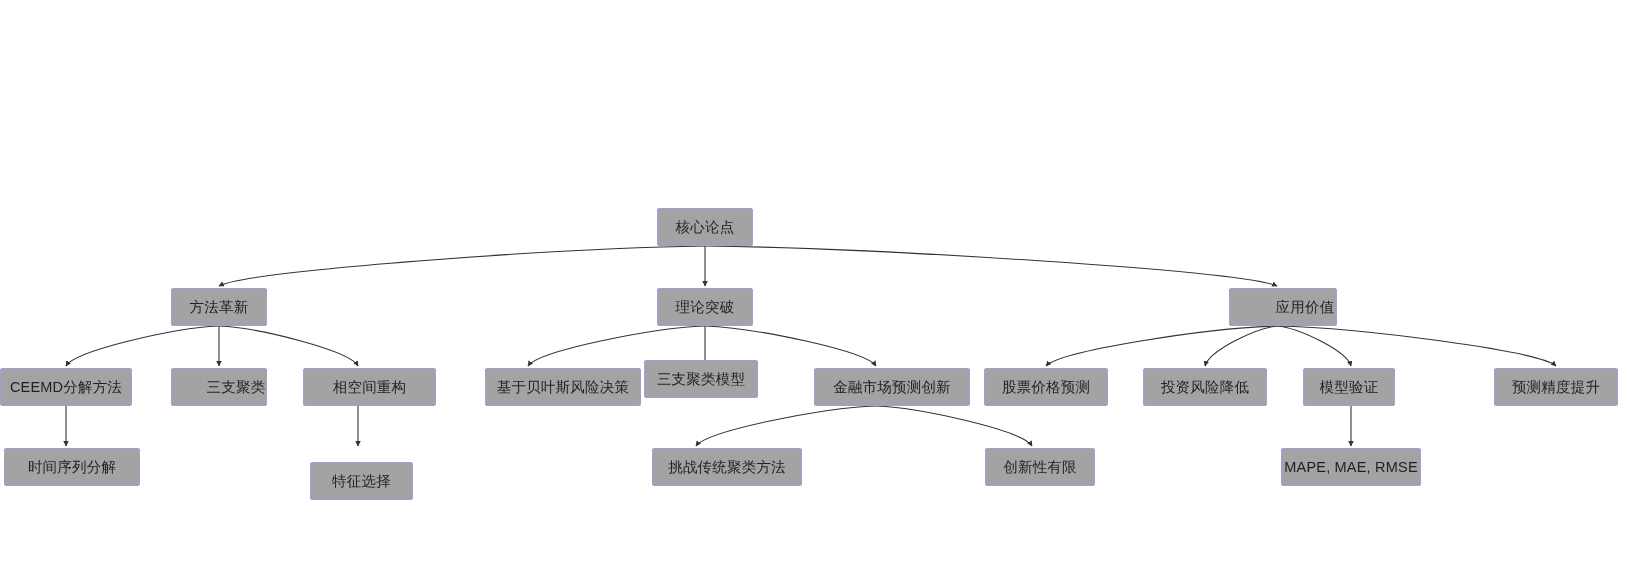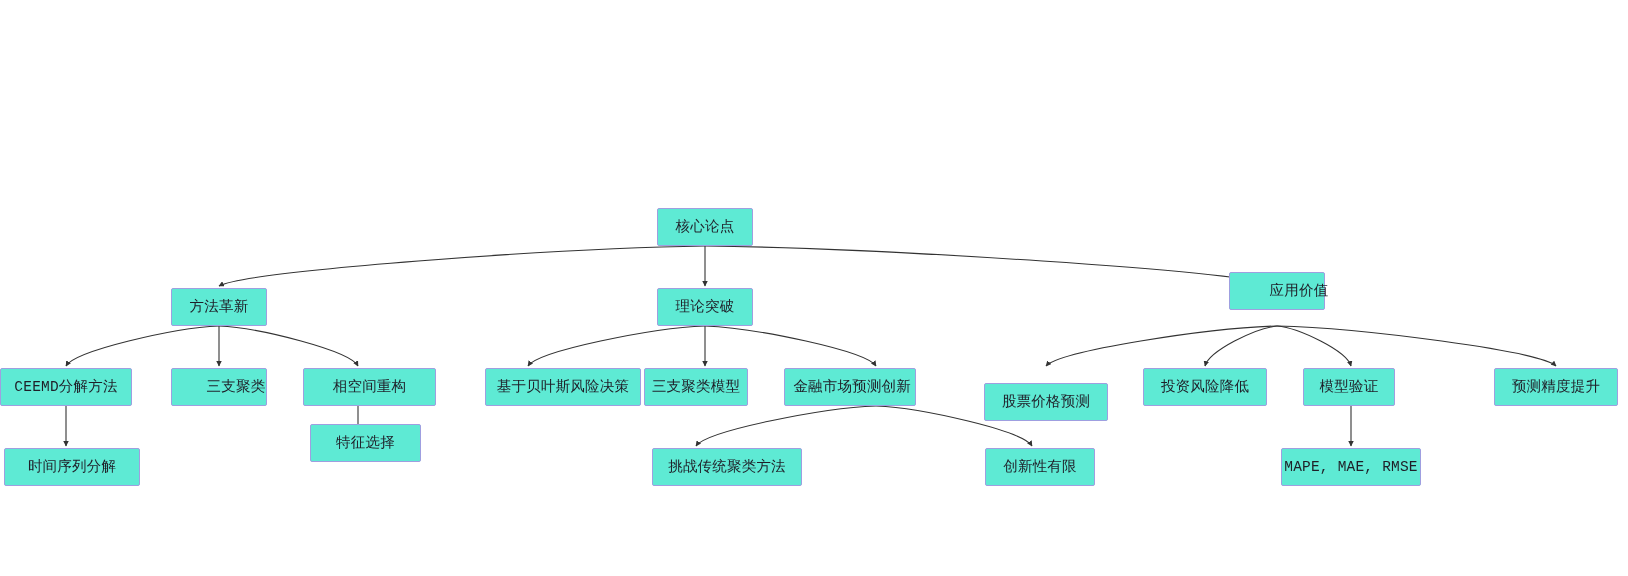--- a/index.html
+++ b/index.html
@@ -26,33 +26,32 @@
     pointer-events: none;
   }
   .edge-path {
     fill: none;
     stroke: #333333;
     stroke-width: 1.1px;
   }
   .node {
     position: absolute;
     box-sizing: border-box;
-    background: #5eead4;
+    background: #a3a3a3;
     border: 1.1px solid #9f9fe0;
     border-radius: 2px;
     display: flex;
     align-items: center;
     justify-content: center;
     color: #1f1f28;
     font-size: 14.5px;
     line-height: 1;
     letter-spacing: 0.2px;
     white-space: nowrap;
     height: 38px;
-    font-family: Liberation Mono, monospace;
   }
   .node-label {
     display: block;
     padding: 0 4px;
   }
 </style>
 </head>
 <body>
 
 <div id="canvas">
@@ -86,57 +85,57 @@
   <div id="node-group">
       <div class="node" style="left: 657px; top: 208px; width: 96px;">
         <span class="node-label">核心论点</span>
       </div>
       <div class="node" style="left: 171px; top: 288px; width: 96px;">
         <span class="node-label">方法革新</span>
       </div>
       <div class="node" style="left: 657px; top: 288px; width: 96px;">
         <span class="node-label">理论突破</span>
       </div>
-      <div class="node" style="left: 1229px; top: 272px; width: 96px; padding-left: 44px;">
+      <div class="node" style="left: 1229px; top: 288px; width: 108px; padding-left: 44px;">
         <span class="node-label">应用价值</span>
       </div>
       <div class="node" style="left: 0px; top: 368px; width: 132px;">
         <span class="node-label">CEEMD分解方法</span>
       </div>
       <div class="node" style="left: 171px; top: 368px; width: 96px; padding-left: 34px;">
         <span class="node-label">三支聚类</span>
       </div>
       <div class="node" style="left: 303px; top: 368px; width: 133px;">
         <span class="node-label">相空间重构</span>
       </div>
       <div class="node" style="left: 450px; top: 368px; width: 156px; margin-left: 35px;">
         <span class="node-label">基于贝叶斯风险决策</span>
       </div>
-      <div class="node" style="left: 644px; top: 368px; width: 104px;">
+      <div class="node" style="left: 644px; top: 360px; width: 114px;">
         <span class="node-label">三支聚类模型</span>
       </div>
-      <div class="node" style="left: 784px; top: 368px; width: 132px; justify-content: flex-end;">
+      <div class="node" style="left: 814px; top: 368px; width: 156px;">
         <span class="node-label">金融市场预测创新</span>
       </div>
-      <div class="node" style="left: 984px; top: 383px; width: 124px;">
+      <div class="node" style="left: 984px; top: 368px; width: 124px;">
         <span class="node-label">股票价格预测</span>
       </div>
       <div class="node" style="left: 1143px; top: 368px; width: 124px;">
         <span class="node-label">投资风险降低</span>
       </div>
       <div class="node" style="left: 1303px; top: 368px; width: 92px;">
         <span class="node-label">模型验证</span>
       </div>
       <div class="node" style="left: 1494px; top: 368px; width: 124px;">
         <span class="node-label">预测精度提升</span>
       </div>
       <div class="node" style="left: 4px; top: 448px; width: 136px;">
         <span class="node-label">时间序列分解</span>
       </div>
-      <div class="node" style="left: 310px; top: 424px; width: 111px;">
+      <div class="node" style="left: 310px; top: 462px; width: 103px;">
         <span class="node-label">特征选择</span>
       </div>
       <div class="node" style="left: 621px; top: 448px; width: 150px; margin-left: 31px;">
         <span class="node-label">挑战传统聚类方法</span>
       </div>
       <div class="node" style="left: 977px; top: 448px; width: 110px; margin-left: 8px;">
         <span class="node-label">创新性有限</span>
       </div>
       <div class="node" style="left: 1281px; top: 448px; width: 140px;">
         <span class="node-label">MAPE, MAE, RMSE</span>

